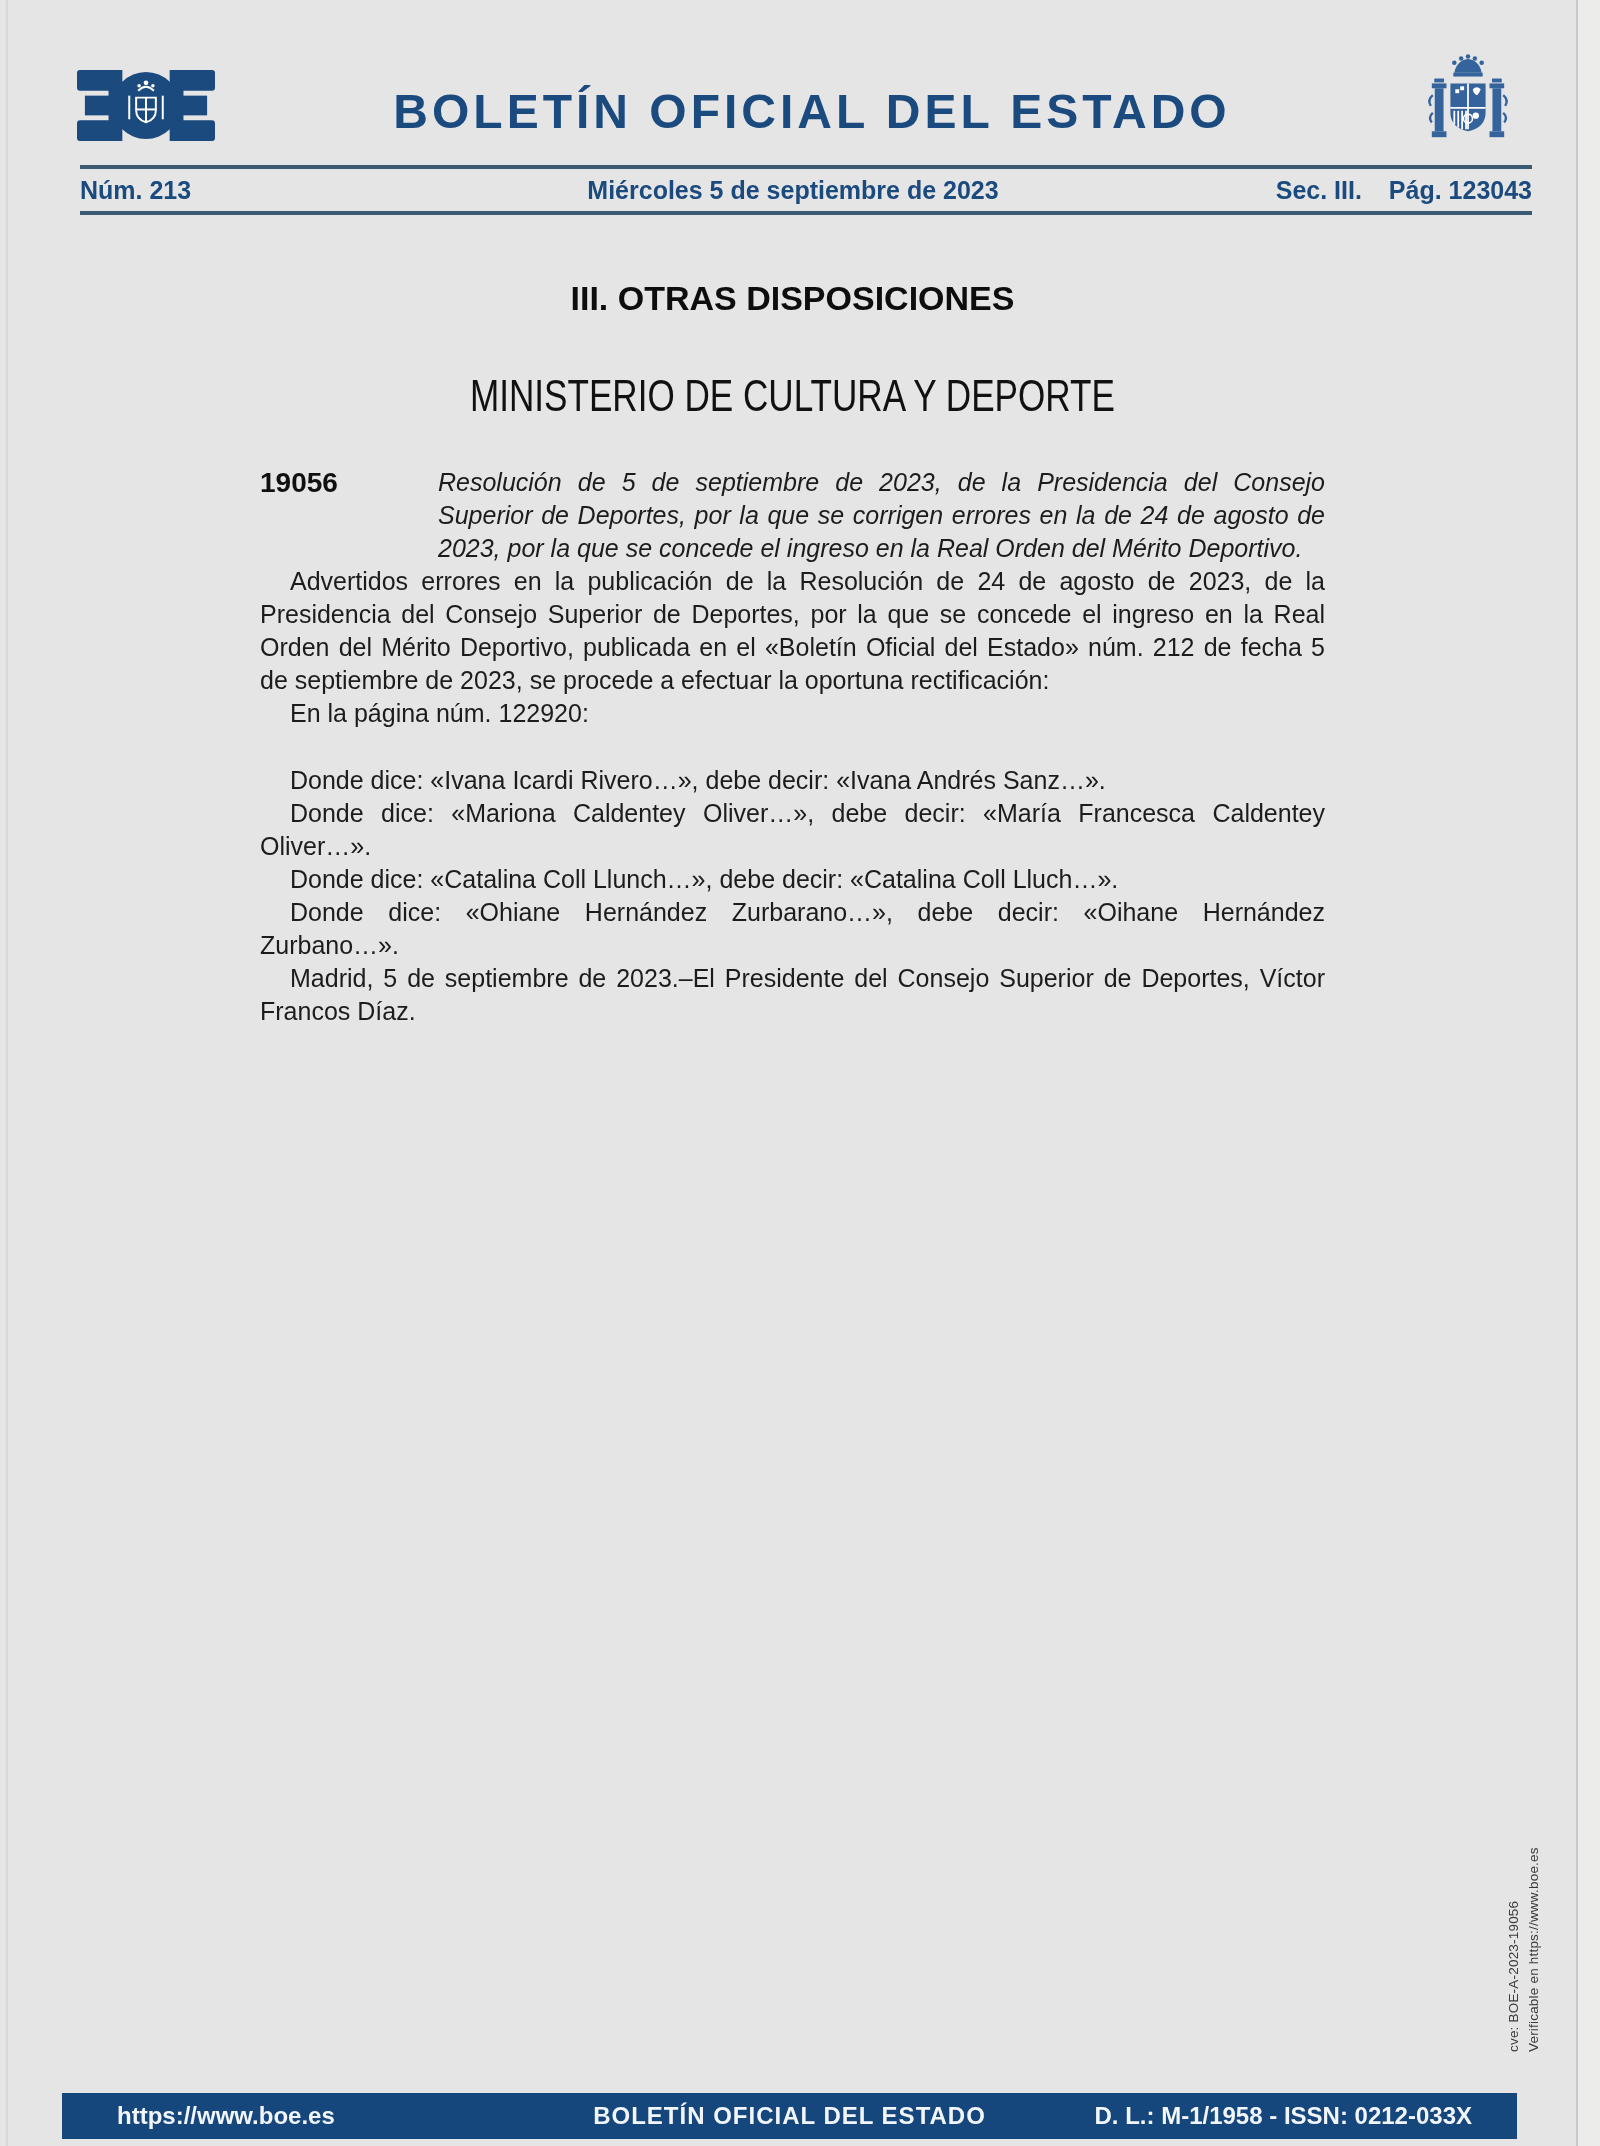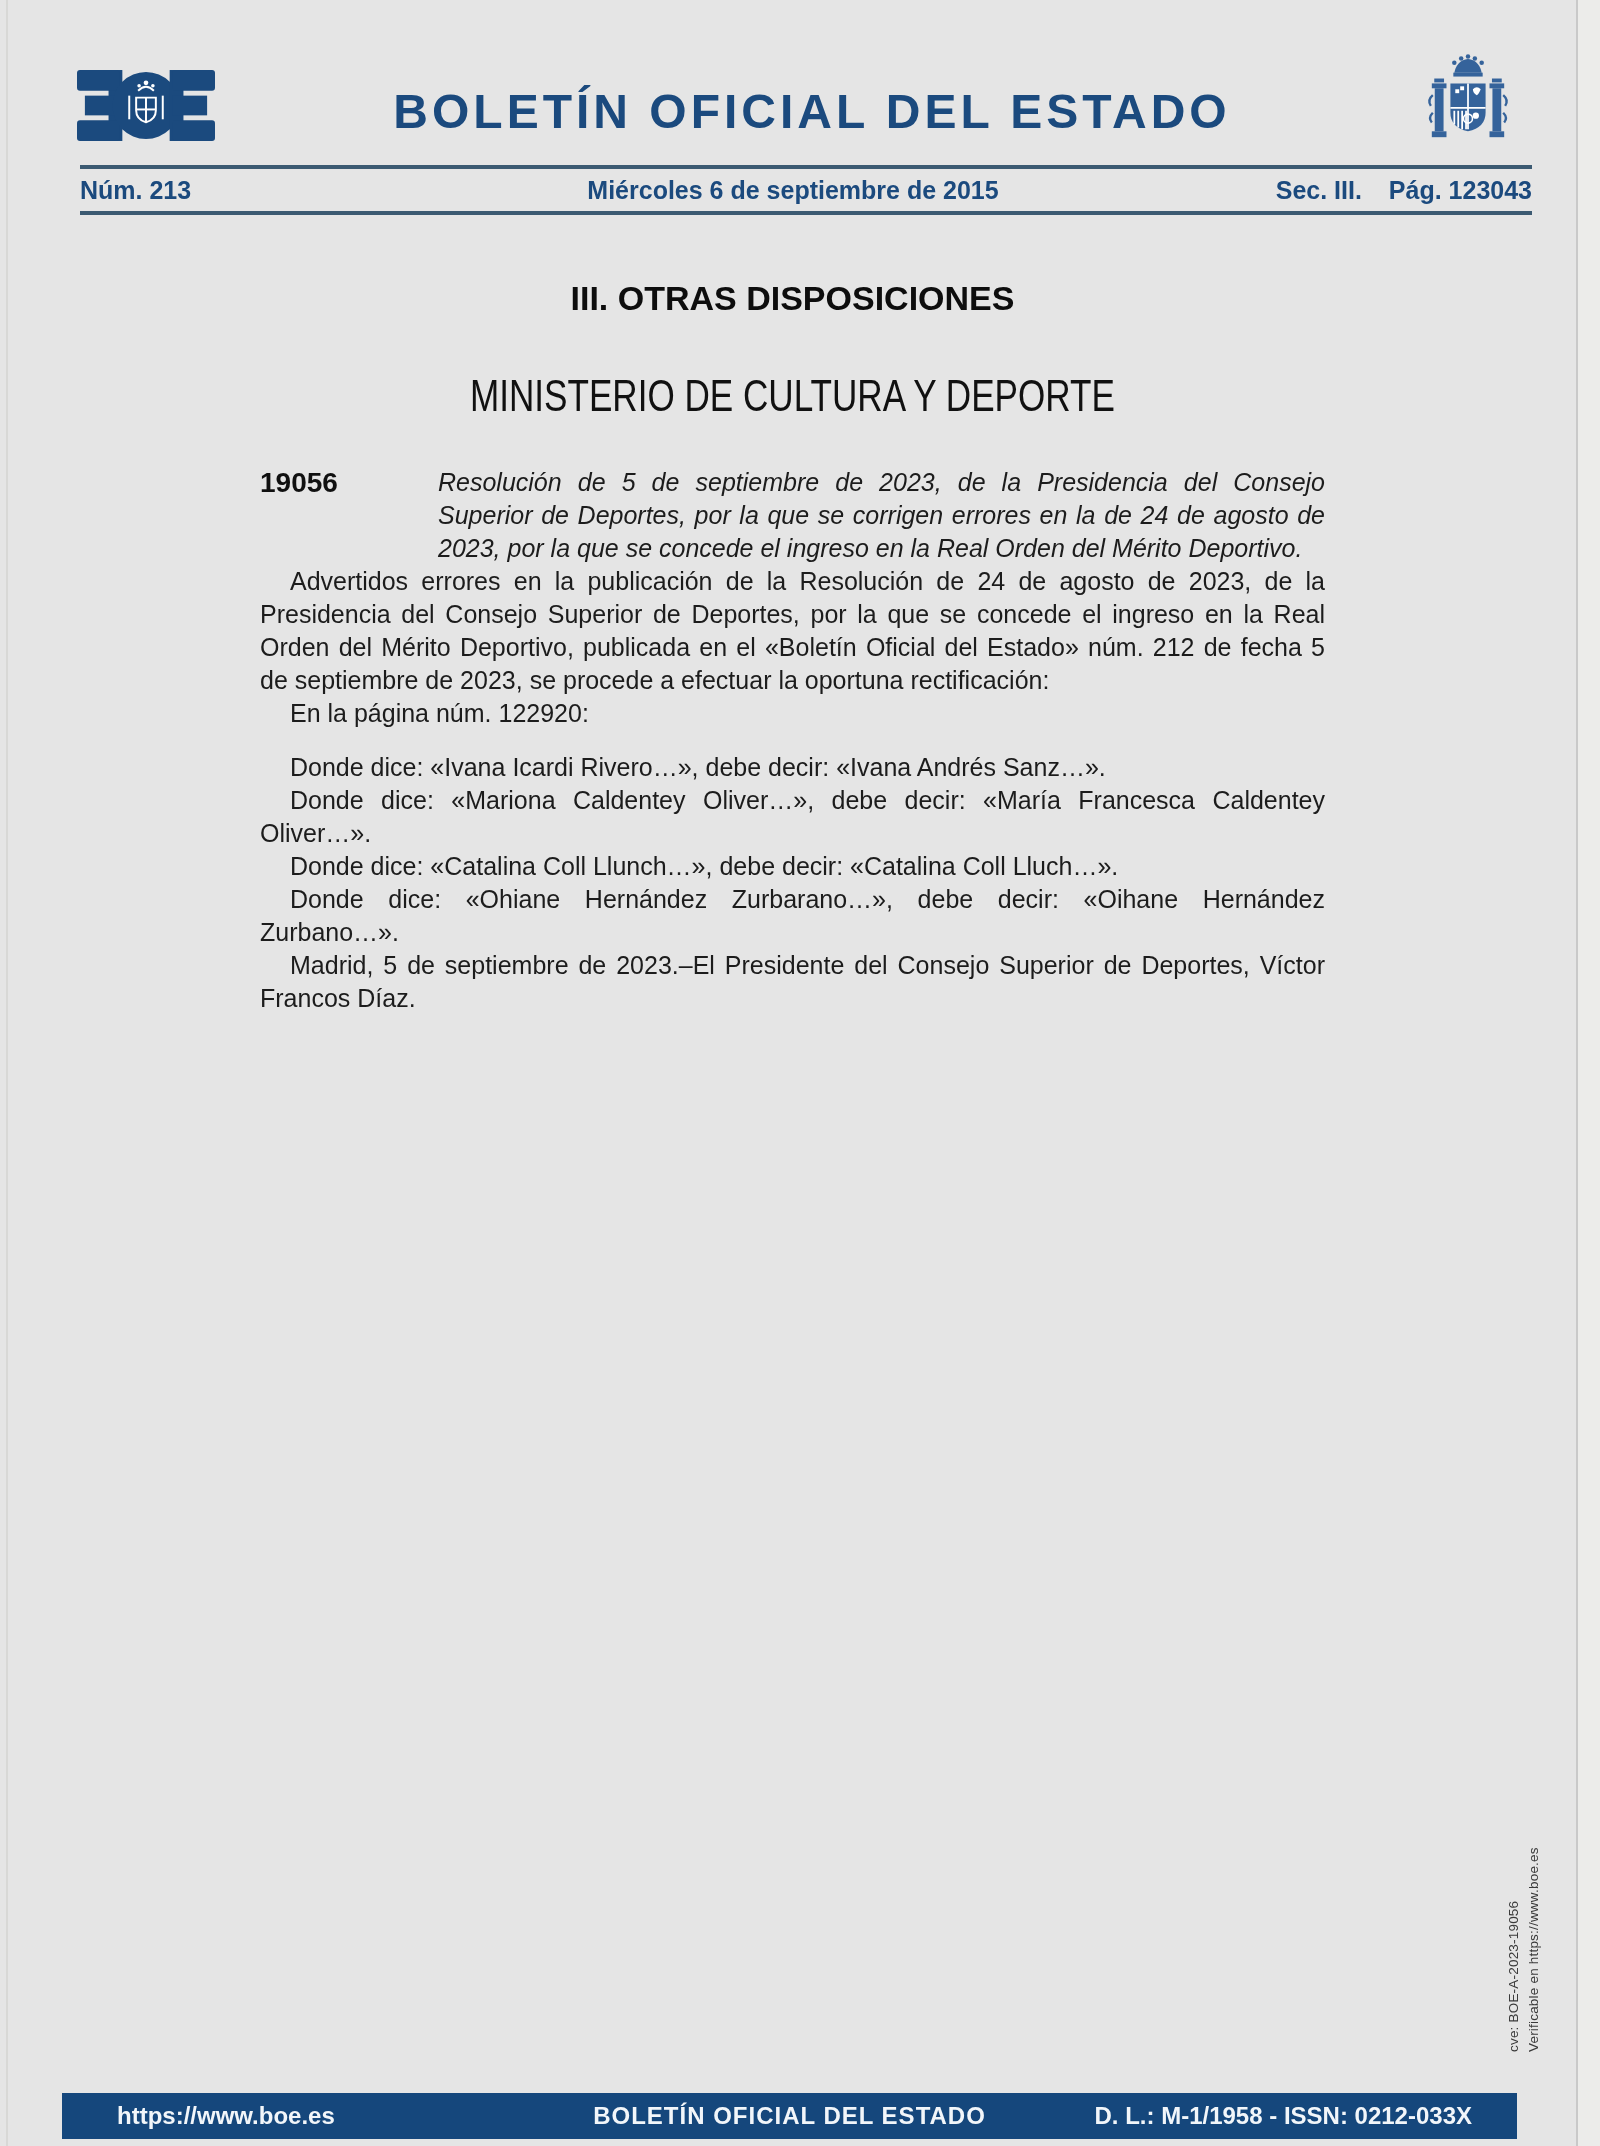--- a/index.html
+++ b/index.html
@@ -52,21 +52,21 @@
   .article-head{display:flex;margin-top:46px;}
   .article-num{width:145px;font-size:28px;font-weight:bold;color:#101010;padding-top:1px;}
   .article-summary{
     flex:1;font-style:italic;font-size:25px;line-height:33px;text-align:justify;color:#1c1c1c;margin-left:33px;
   }
   p.body-par{
     margin:0;font-size:25px;line-height:33px;text-align:justify;text-indent:30px;color:#1c1c1c;
   }
   .par-advertidos{margin-top:29px;}
   .par-pageref{margin-top:26px;}
-  .corrections{margin-top:21px;}
+  .corrections{margin-top:34px;}
   .corr-force-wrap{word-spacing:3px;}
   .par-closing{margin-top:15px;}
 
   
   .cve-line{
     position:absolute;top:2052px;
     transform:rotate(-90deg);transform-origin:0 0;
     font-size:13.5px;color:#3a3a3a;white-space:nowrap;letter-spacing:0.2px;
   }
   .cve-code{left:1506px;}
@@ -173,21 +173,21 @@
           <circle cx="53" cy="63" r="3.2"></circle>
         </g>
         <circle cx="45" cy="66" r="4.6" fill="none" stroke="#ffffff" stroke-width="1.6"></circle>
       </svg>
     </div>
   </div>
 
   <div class="rule rule-top"></div>
   <div class="issue-row">
     <div class="issue-left">Núm. 213</div>
-    <div class="issue-center">Miércoles 6 de septiembre de 2015</div>
+    <div class="issue-center">Miércoles 5 de septiembre de 2023</div>
     <div class="issue-right">
       <span>Sec. III.</span>
       <span>Pág. 123043</span>
     </div>
   </div>
   <div class="rule rule-bottom"></div>
 
   <div class="content">
 
     <h1 class="section-heading">III. OTRAS DISPOSICIONES</h1>

